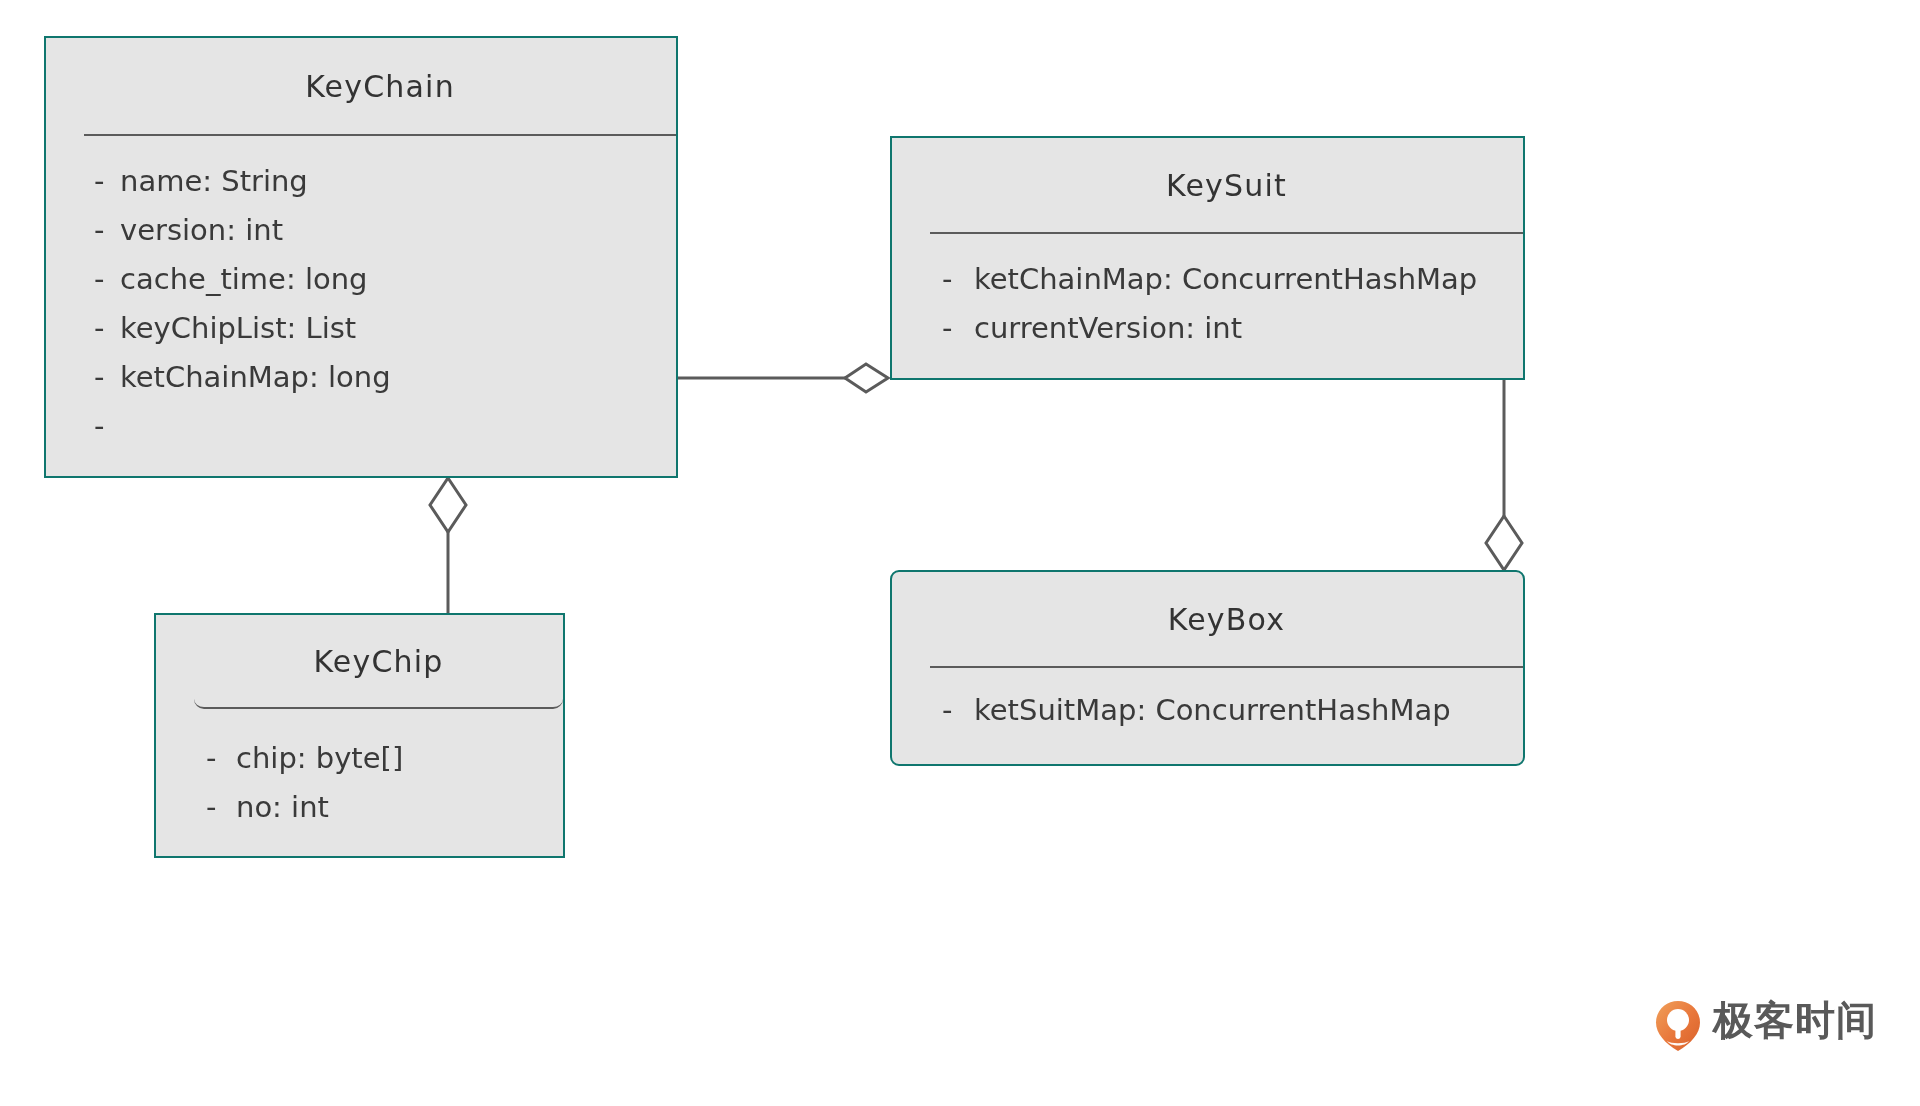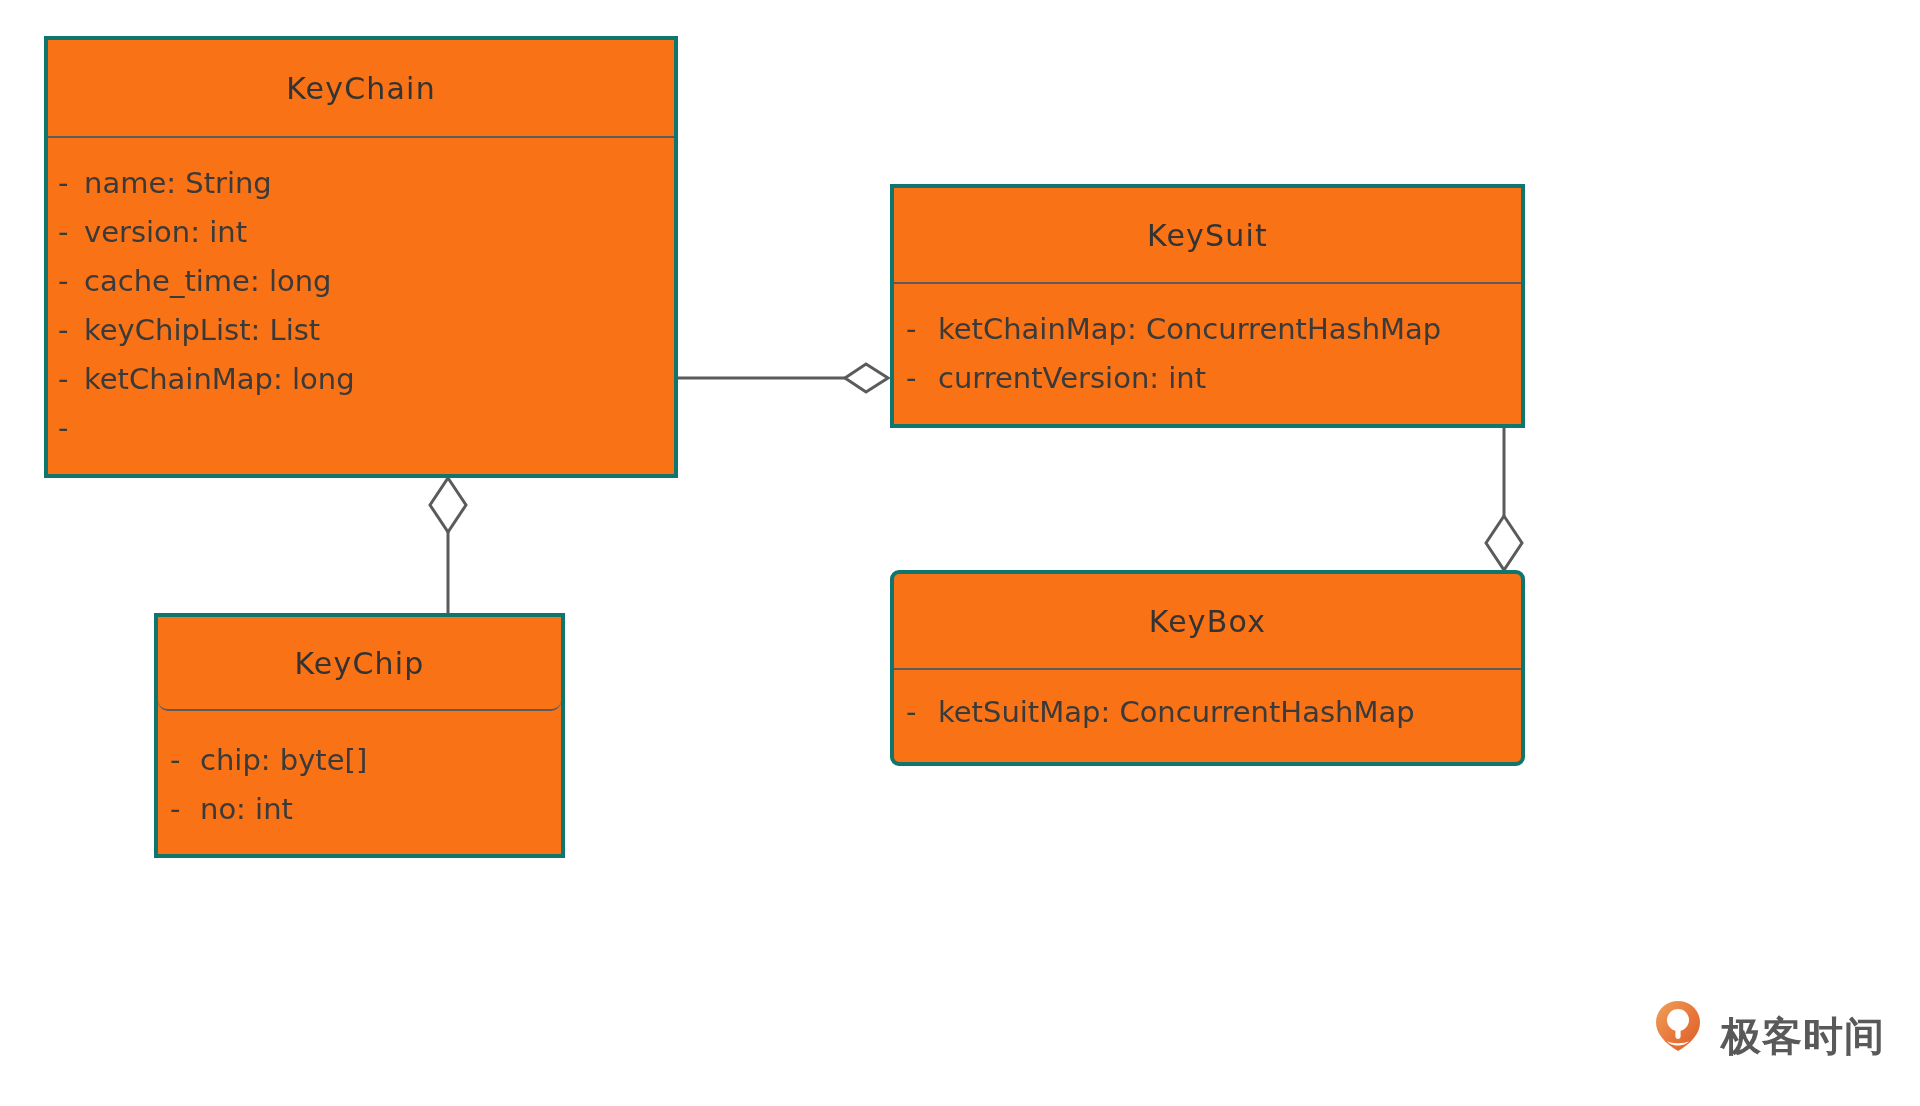--- a/index.html
+++ b/index.html
@@ -20,23 +20,24 @@
     position: absolute;
     left: 0; top: 0;
     width: 1920px;
     height: 1106px;
   }
 
   
   .uml-class {
     position: absolute;
     box-sizing: border-box;
-    border: 4px solid #0f766e;
-    background: #f97316;
+    border: 2px solid #0f766e;
+    background: #e5e5e5;
     z-index: 2;
+    padding-left: 38px;
   }
   .uml-header {
     box-sizing: border-box;
     border-bottom: 2px solid #5b5b5b;
     display: flex;
     align-items: center;
     justify-content: center;
     text-align: center;
   }
   .uml-title {
@@ -69,21 +70,21 @@
   }
   .attr-text {
     flex: 0 0 auto;
   }
 
   
   #box-keychain { left: 44px;  top: 36px;  width: 634px; height: 442px; }
   #box-keychain .uml-header { height: 98px; }
   #box-keychain .uml-attrs  { height: 340px; padding-top: 14px; }
 
-  #box-keysuit  { left: 890px; top: 136px; width: 635px; height: 244px; margin-top: 48px; }
+  #box-keysuit  { left: 890px; top: 136px; width: 635px; height: 244px; }
   #box-keysuit .uml-header { height: 96px; }
   #box-keysuit .uml-attrs  { height: 144px; padding-top: 14px; }
 
   #box-keychip  { left: 154px; top: 613px; width: 411px; height: 245px; }
   #box-keychip .uml-header { height: 94px; border-radius: 10px; }
   #box-keychip .uml-attrs  { height: 147px; padding-top: 18px; }
 
   #box-keybox   { left: 890px; top: 570px; width: 635px; height: 196px; border-radius: 9px; }
   #box-keybox .uml-header { height: 96px; }
   #box-keybox .uml-attrs  { height: 96px; padding-top: 6px; }
@@ -101,22 +102,22 @@
     z-index: 1;
     pointer-events: none;
   }
 
   
   #watermark {
     position: absolute;
     left: 1655px;
     top: 1000px;
     display: flex;
-    align-items: flex-end;
-    gap: 20px;
+    align-items: flex-start;
+    gap: 12px;
     z-index: 3;
   }
   #watermark .wm-text {
     font-size: 40px;
     font-weight: 700;
     color: #595959;
     letter-spacing: 1px;
     line-height: 1;
   }
 </style>

